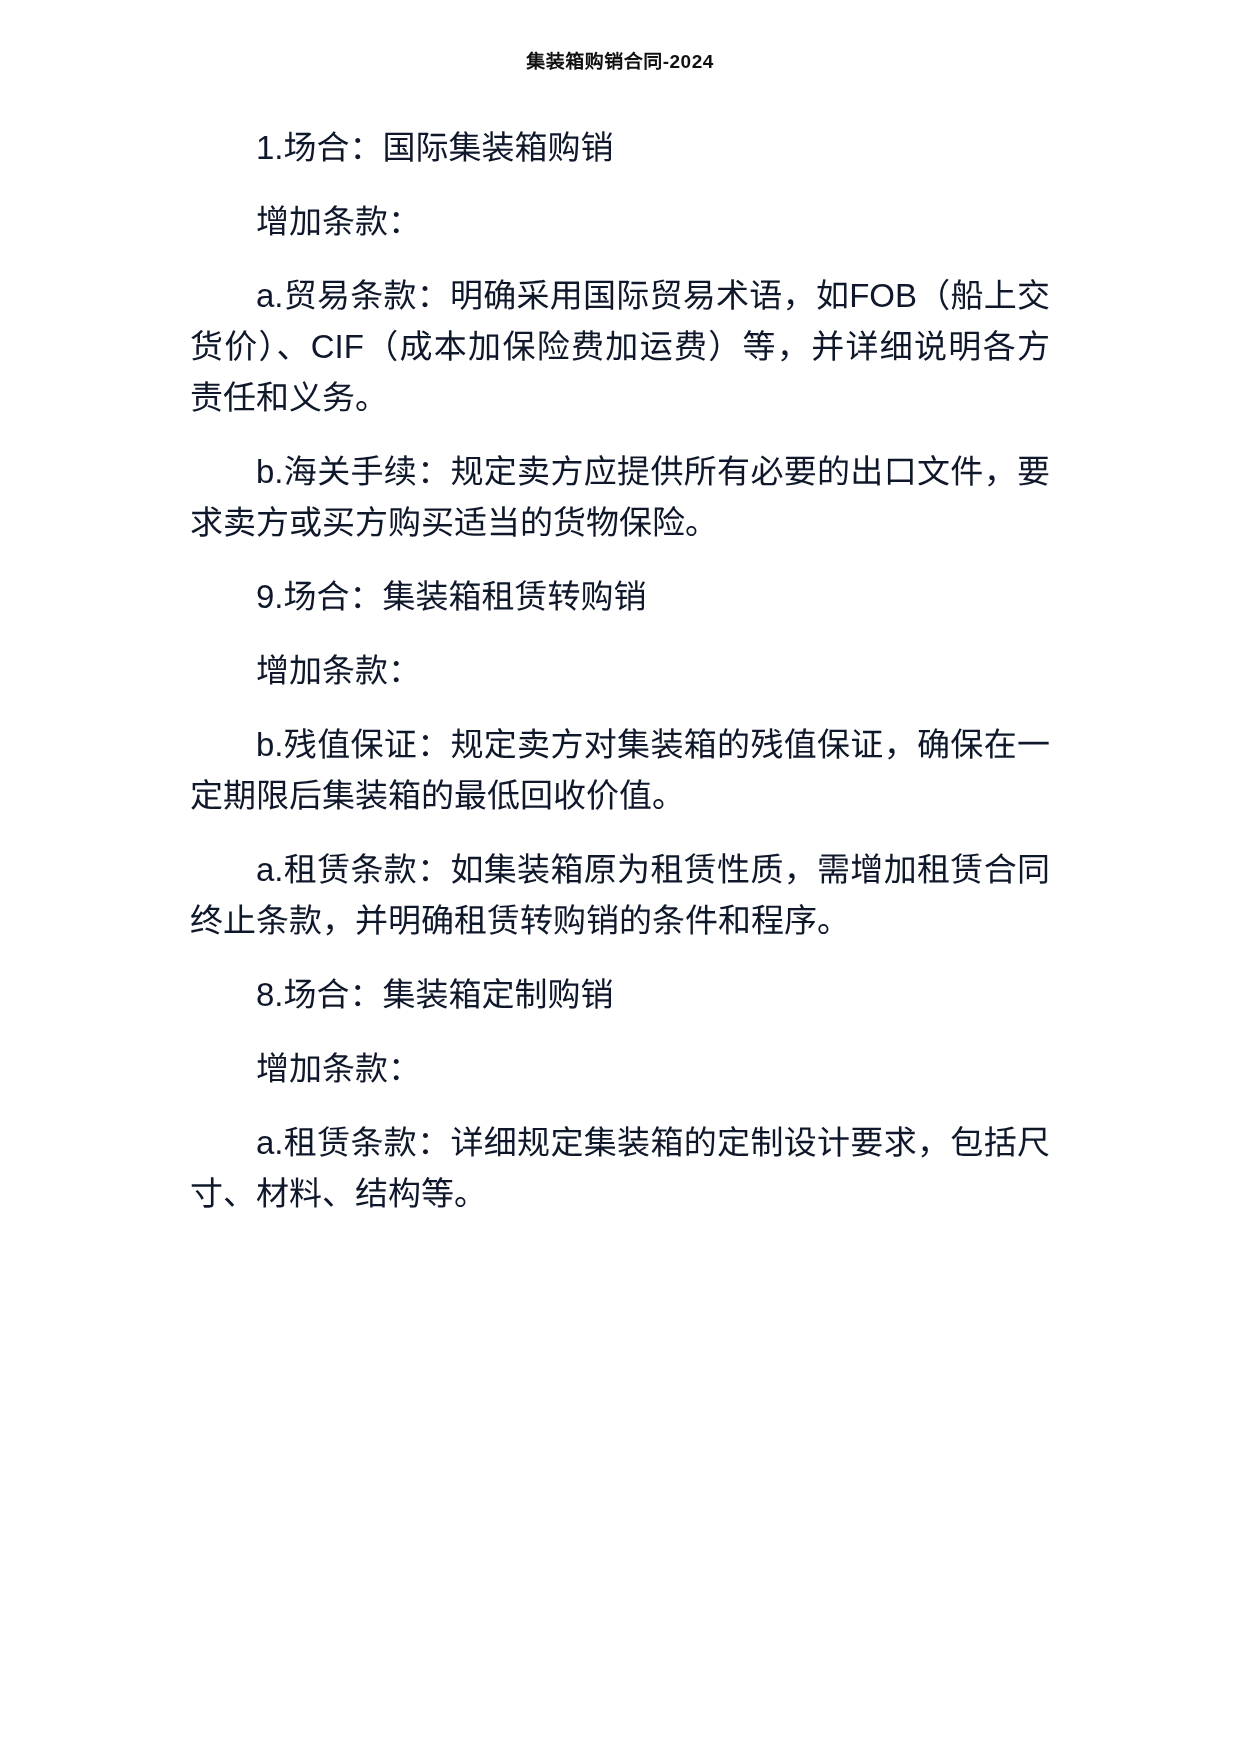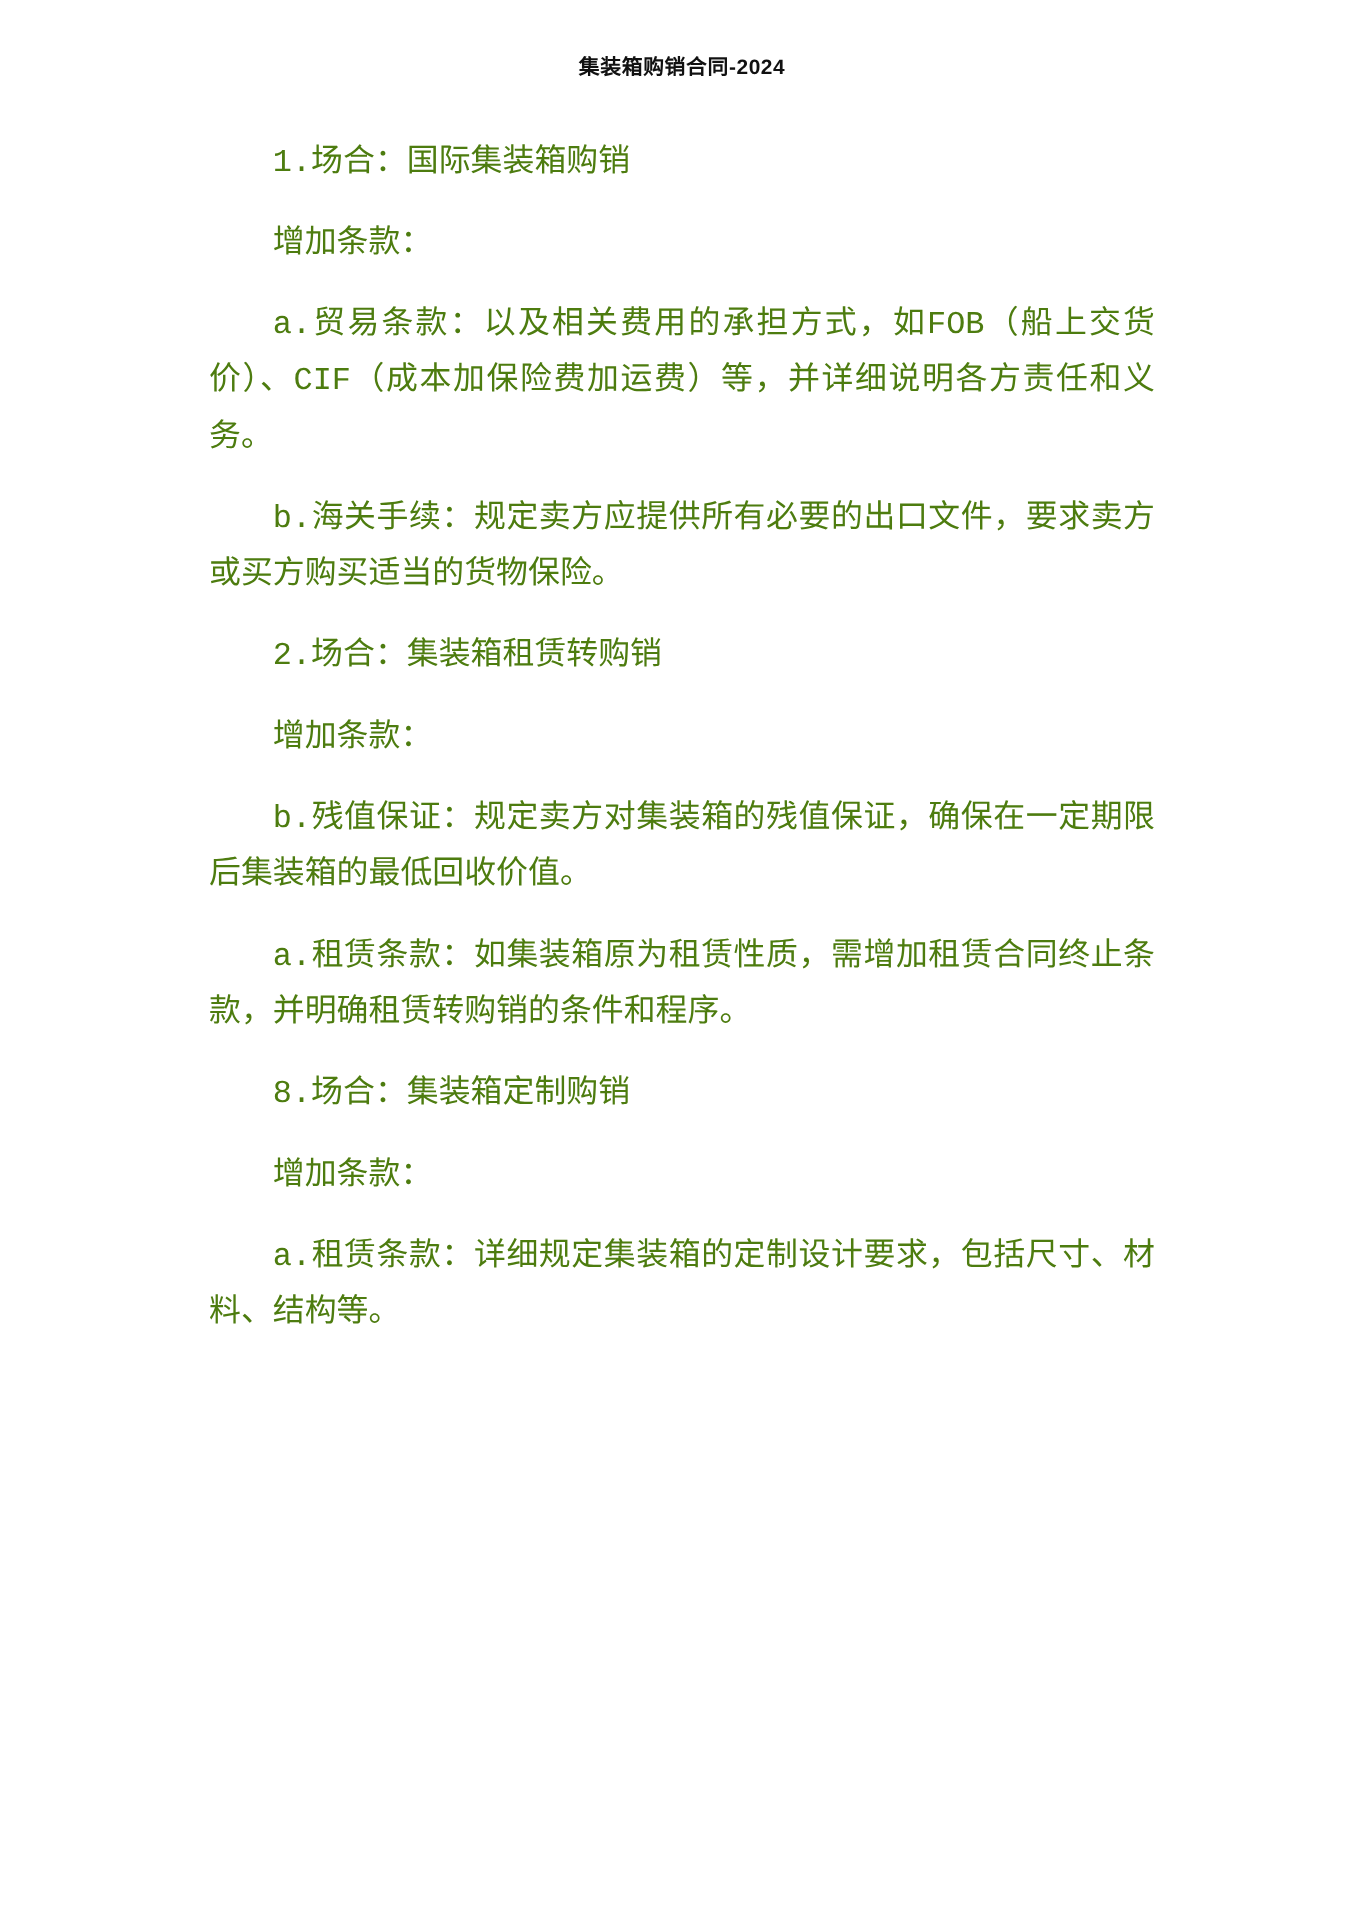--- a/index.html
+++ b/index.html
@@ -24,41 +24,41 @@
     font-size: 19px;
     line-height: 24px;
     color: #111111;
     letter-spacing: 0.5px;
   }
   .doc-body {
     margin: 48px 190px 0 190px;
     width: 860px;
   }
   .para {
-    font-family: Liberation Mono, monospace;
-    font-size: 29px;
+    font-family: Liberation Sans, sans-serif;
+    font-size: 33px;
     line-height: 51px;
-    color: #4d7c0f;
+    color: #0f172a;
     margin: 0 0 23px 0;
     text-indent: 2em;
     text-align: justify;
     word-break: break-all;
   }
 </style>
 </head>
 <body>
 
 <div class="page">
   <div class="doc-title">集装箱购销合同-2024</div>
   <div class="doc-body" id="doc-body">
       <p class="para">1.场合：国际集装箱购销</p>
       <p class="para">增加条款：</p>
-      <p class="para">a.贸易条款：以及相关费用的承担方式，如FOB（船上交货价）、CIF（成本加保险费加运费）等，并详细说明各方责任和义务。</p>
+      <p class="para">a.贸易条款：明确采用国际贸易术语，如FOB（船上交货价）、CIF（成本加保险费加运费）等，并详细说明各方责任和义务。</p>
       <p class="para">b.海关手续：规定卖方应提供所有必要的出口文件，要求卖方或买方购买适当的货物保险。</p>
-      <p class="para">2.场合：集装箱租赁转购销</p>
+      <p class="para">9.场合：集装箱租赁转购销</p>
       <p class="para">增加条款：</p>
       <p class="para">b.残值保证：规定卖方对集装箱的残值保证，确保在一定期限后集装箱的最低回收价值。</p>
       <p class="para">a.租赁条款：如集装箱原为租赁性质，需增加租赁合同终止条款，并明确租赁转购销的条件和程序。</p>
       <p class="para">8.场合：集装箱定制购销</p>
       <p class="para">增加条款：</p>
       <p class="para">a.租赁条款：详细规定集装箱的定制设计要求，包括尺寸、材料、结构等。</p>
     </div>
 </div>
 
 </body></html>

